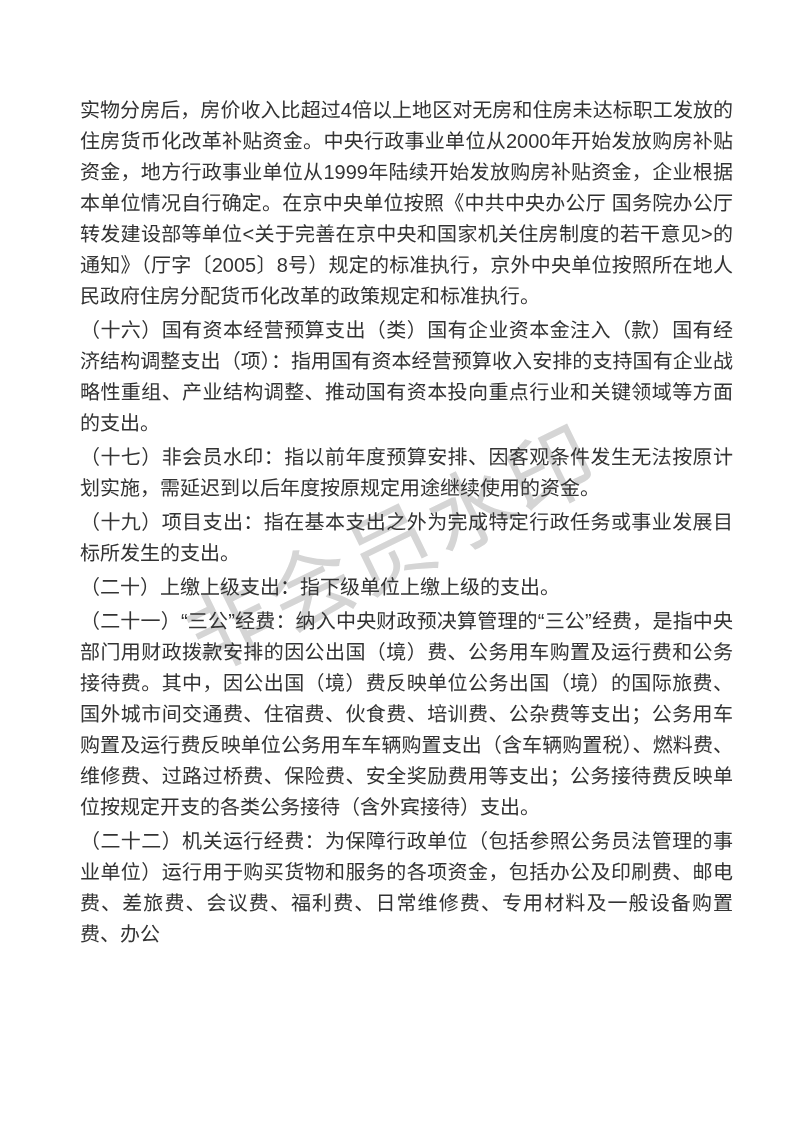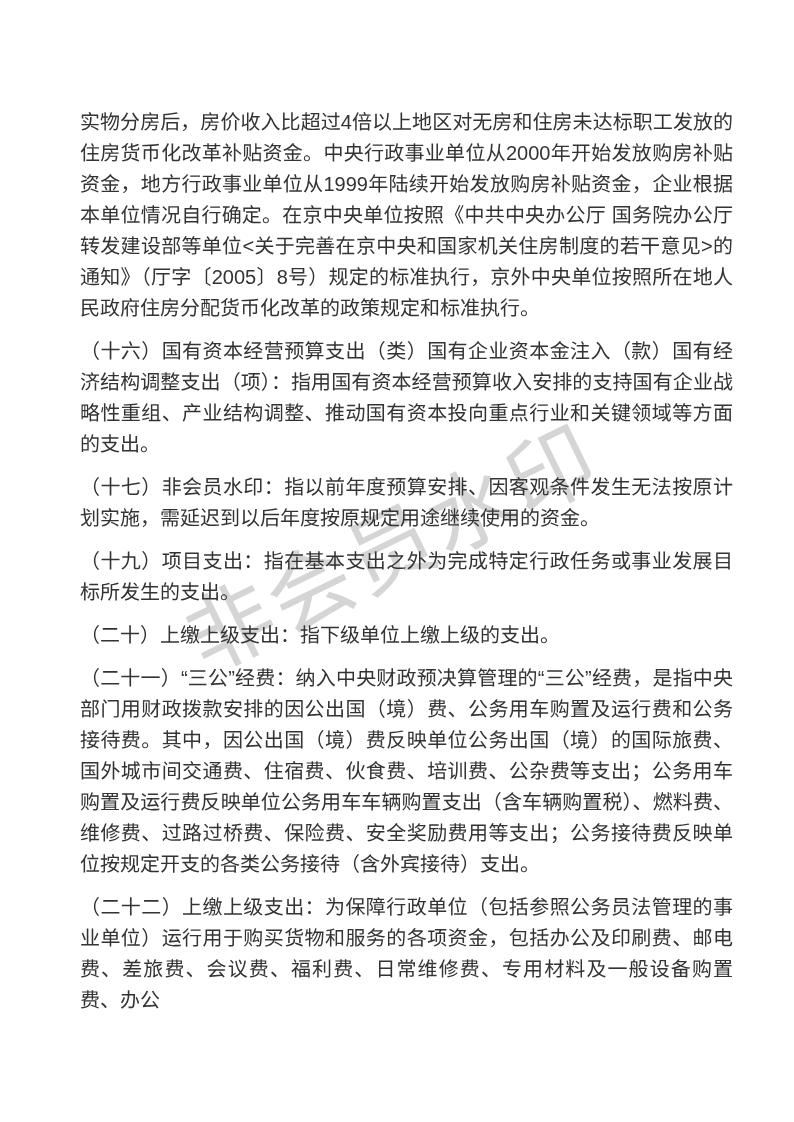--- a/index.html
+++ b/index.html
@@ -38,32 +38,32 @@
     left: 80px;
     top: 95px;
     width: 653px;
     font-size: 20px;
     line-height: 31px;
     color: #333333;
     text-align: justify;
     z-index: 2;
   }
   .para {
-    margin: 12px 0 3px 0;
+    margin: 0 0 3px 0;
     padding: 0;
     text-indent: 0;
   }
 </style>
 </head>
 <body>
 
 <div class="page">
   <div class="watermark">非会员水印</div>
   <main class="content" id="doc-content">
       <p class="para">实物分房后，房价收入比超过4倍以上地区对无房和住房未达标职工发放的住房货币化改革补贴资金。中央行政事业单位从2000年开始发放购房补贴资金，地方行政事业单位从1999年陆续开始发放购房补贴资金，企业根据本单位情况自行确定。在京中央单位按照《中共中央办公厅 国务院办公厅转发建设部等单位&lt;关于完善在京中央和国家机关住房制度的若干意见&gt;的通知》（厅字〔2005〕8号）规定的标准执行，京外中央单位按照所在地人民政府住房分配货币化改革的政策规定和标准执行。</p>
       <p class="para">（十六）国有资本经营预算支出（类）国有企业资本金注入（款）国有经济结构调整支出（项）：指用国有资本经营预算收入安排的支持国有企业战略性重组、产业结构调整、推动国有资本投向重点行业和关键领域等方面的支出。</p>
       <p class="para">（十七）非会员水印：指以前年度预算安排、因客观条件发生无法按原计划实施，需延迟到以后年度按原规定用途继续使用的资金。</p>
       <p class="para">（十九）项目支出：指在基本支出之外为完成特定行政任务或事业发展目标所发生的支出。</p>
       <p class="para">（二十）上缴上级支出：指下级单位上缴上级的支出。</p>
       <p class="para">（二十一）“三公”经费：纳入中央财政预决算管理的“三公”经费，是指中央部门用财政拨款安排的因公出国（境）费、公务用车购置及运行费和公务接待费。其中，因公出国（境）费反映单位公务出国（境）的国际旅费、国外城市间交通费、住宿费、伙食费、培训费、公杂费等支出；公务用车购置及运行费反映单位公务用车车辆购置支出（含车辆购置税）、燃料费、维修费、过路过桥费、保险费、安全奖励费用等支出；公务接待费反映单位按规定开支的各类公务接待（含外宾接待）支出。</p>
-      <p class="para">（二十二）上缴上级支出：为保障行政单位（包括参照公务员法管理的事业单位）运行用于购买货物和服务的各项资金，包括办公及印刷费、邮电费、差旅费、会议费、福利费、日常维修费、专用材料及一般设备购置费、办公</p>
+      <p class="para">（二十二）机关运行经费：为保障行政单位（包括参照公务员法管理的事业单位）运行用于购买货物和服务的各项资金，包括办公及印刷费、邮电费、差旅费、会议费、福利费、日常维修费、专用材料及一般设备购置费、办公</p>
     </main>
 </div>
 
 </body></html>

